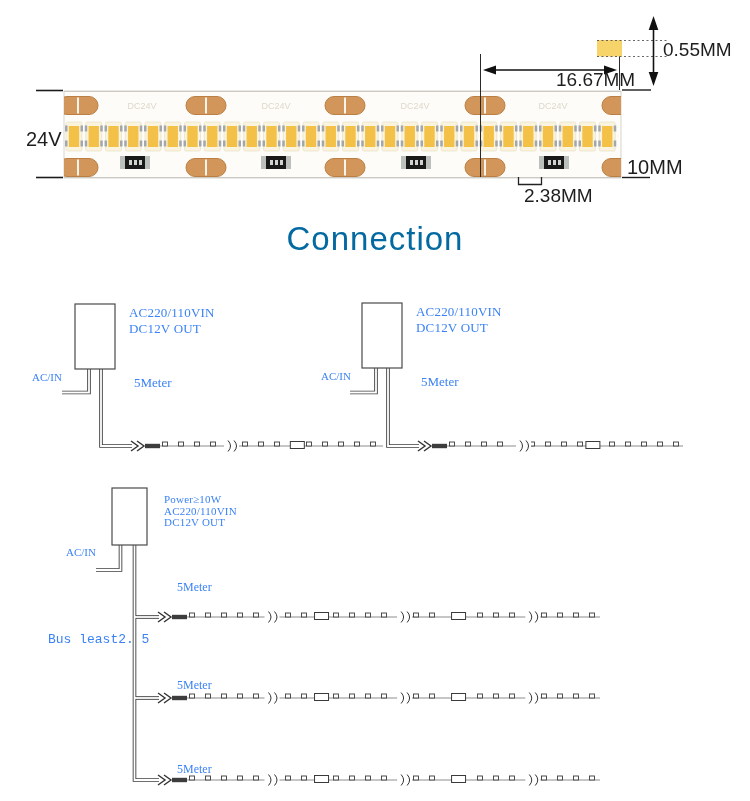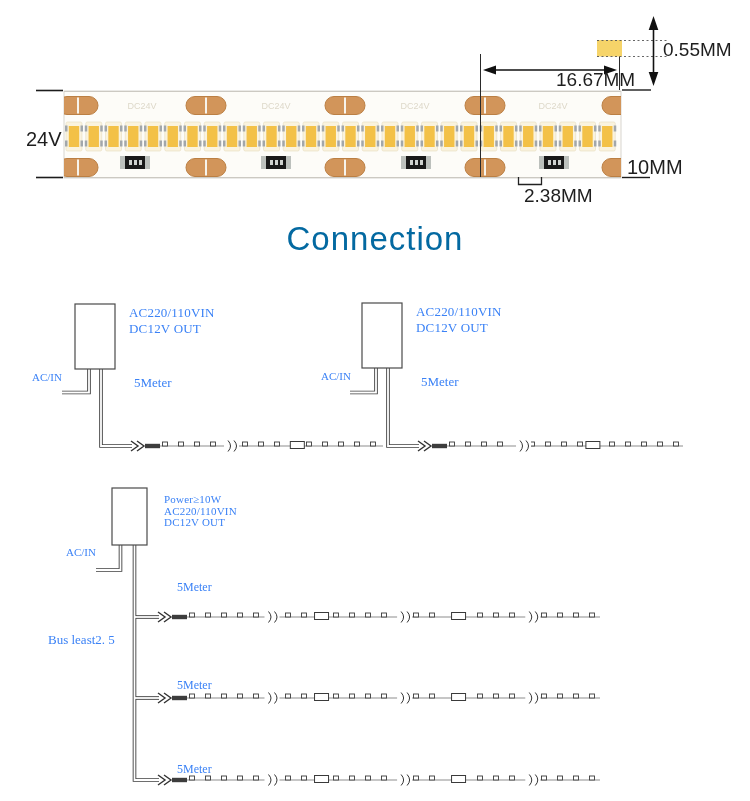--- a/index.html
+++ b/index.html
@@ -23,21 +23,21 @@
   .meter{font-size:13px;}
   .meter-sm{font-size:12px;}
   #psu1-specs{left:129px;top:305px;}
   #psu2-specs{left:416px;top:304px;}
   #psu1-ac{left:32px;top:372px;}
   #psu2-ac{left:321px;top:371px;}
   #psu1-meter{left:134px;top:376px;}
   #psu2-meter{left:421px;top:375px;}
   #psu3-specs{left:164px;top:494px;}
   #psu3-ac{left:66px;top:547px;}
-  #bus-note{left:48px;top:633px;font-size:13px;}
+  #bus-note{left:48px;top:633px;font-size:13px;font-family:Liberation Mono, monospace;}
   #meter-r1{left:177px;top:581px;}
   #meter-r2{left:177px;top:679px;}
   #meter-r3{left:177px;top:763px;}
 </style>
 </head>
 <body>
 
 <div id="canvas">
 
   <svg id="strip-svg" style="top:0;width:750px;height:270px" viewBox="0 0 750 270">

